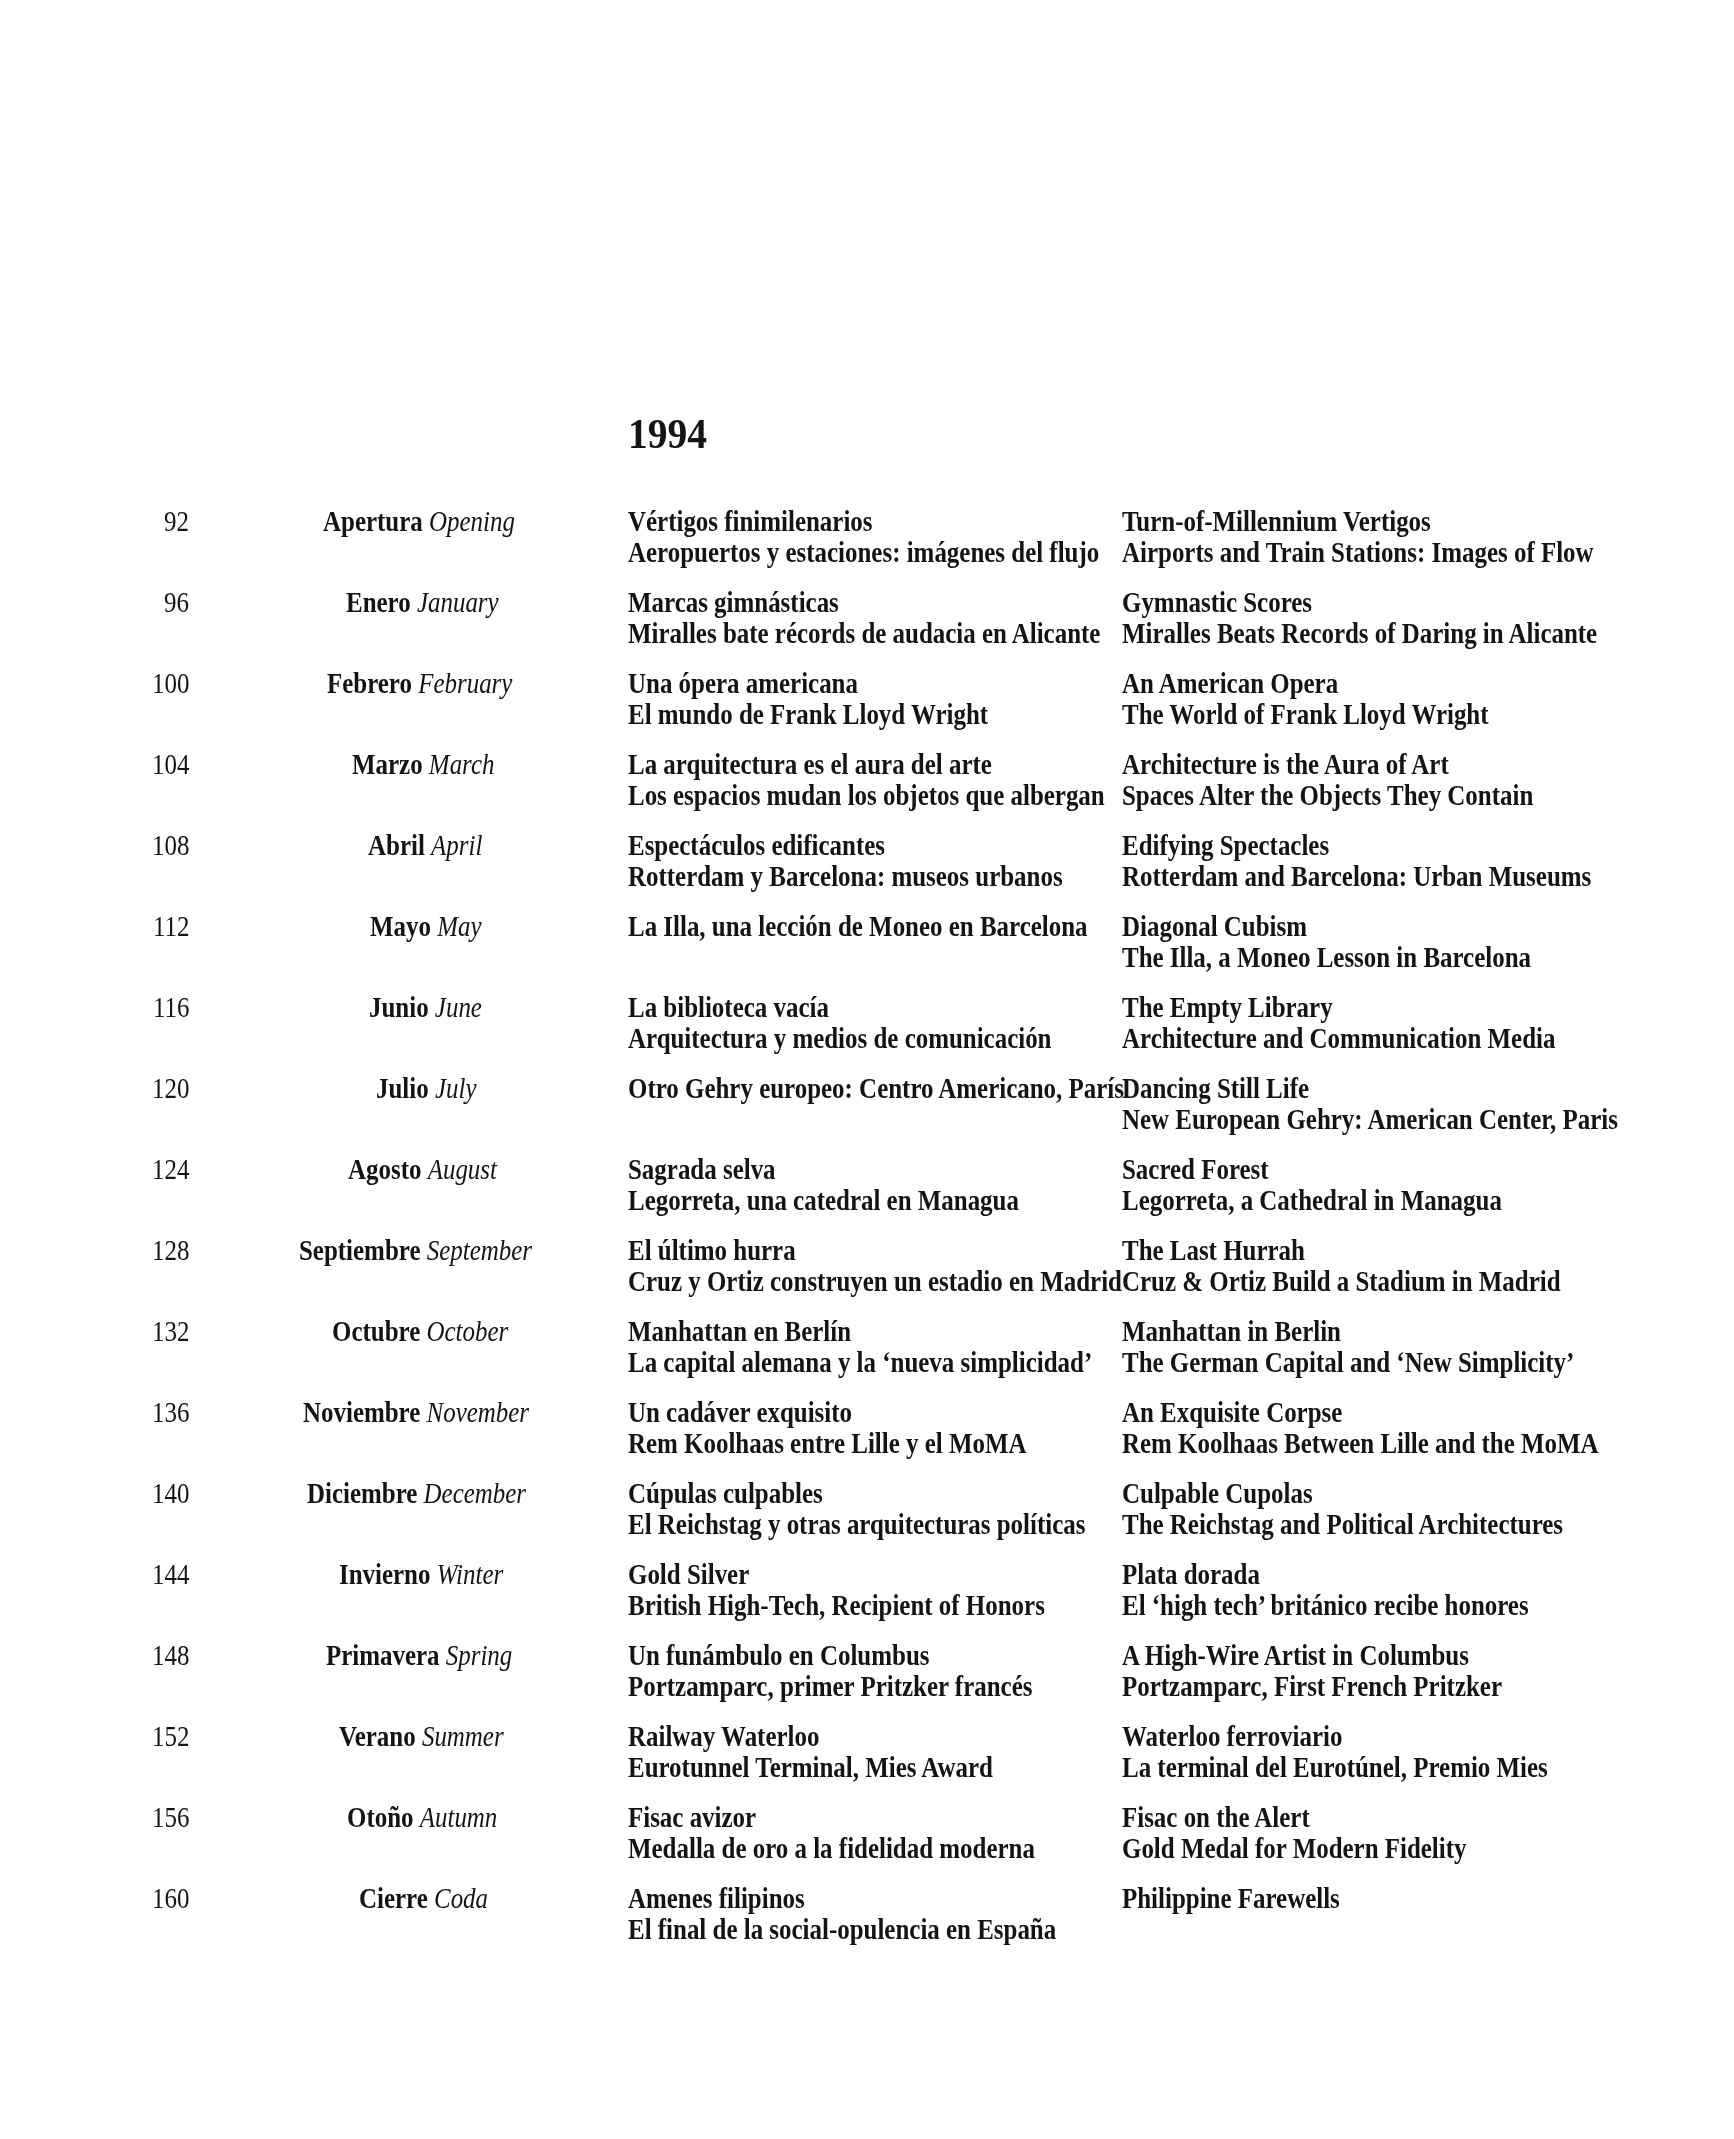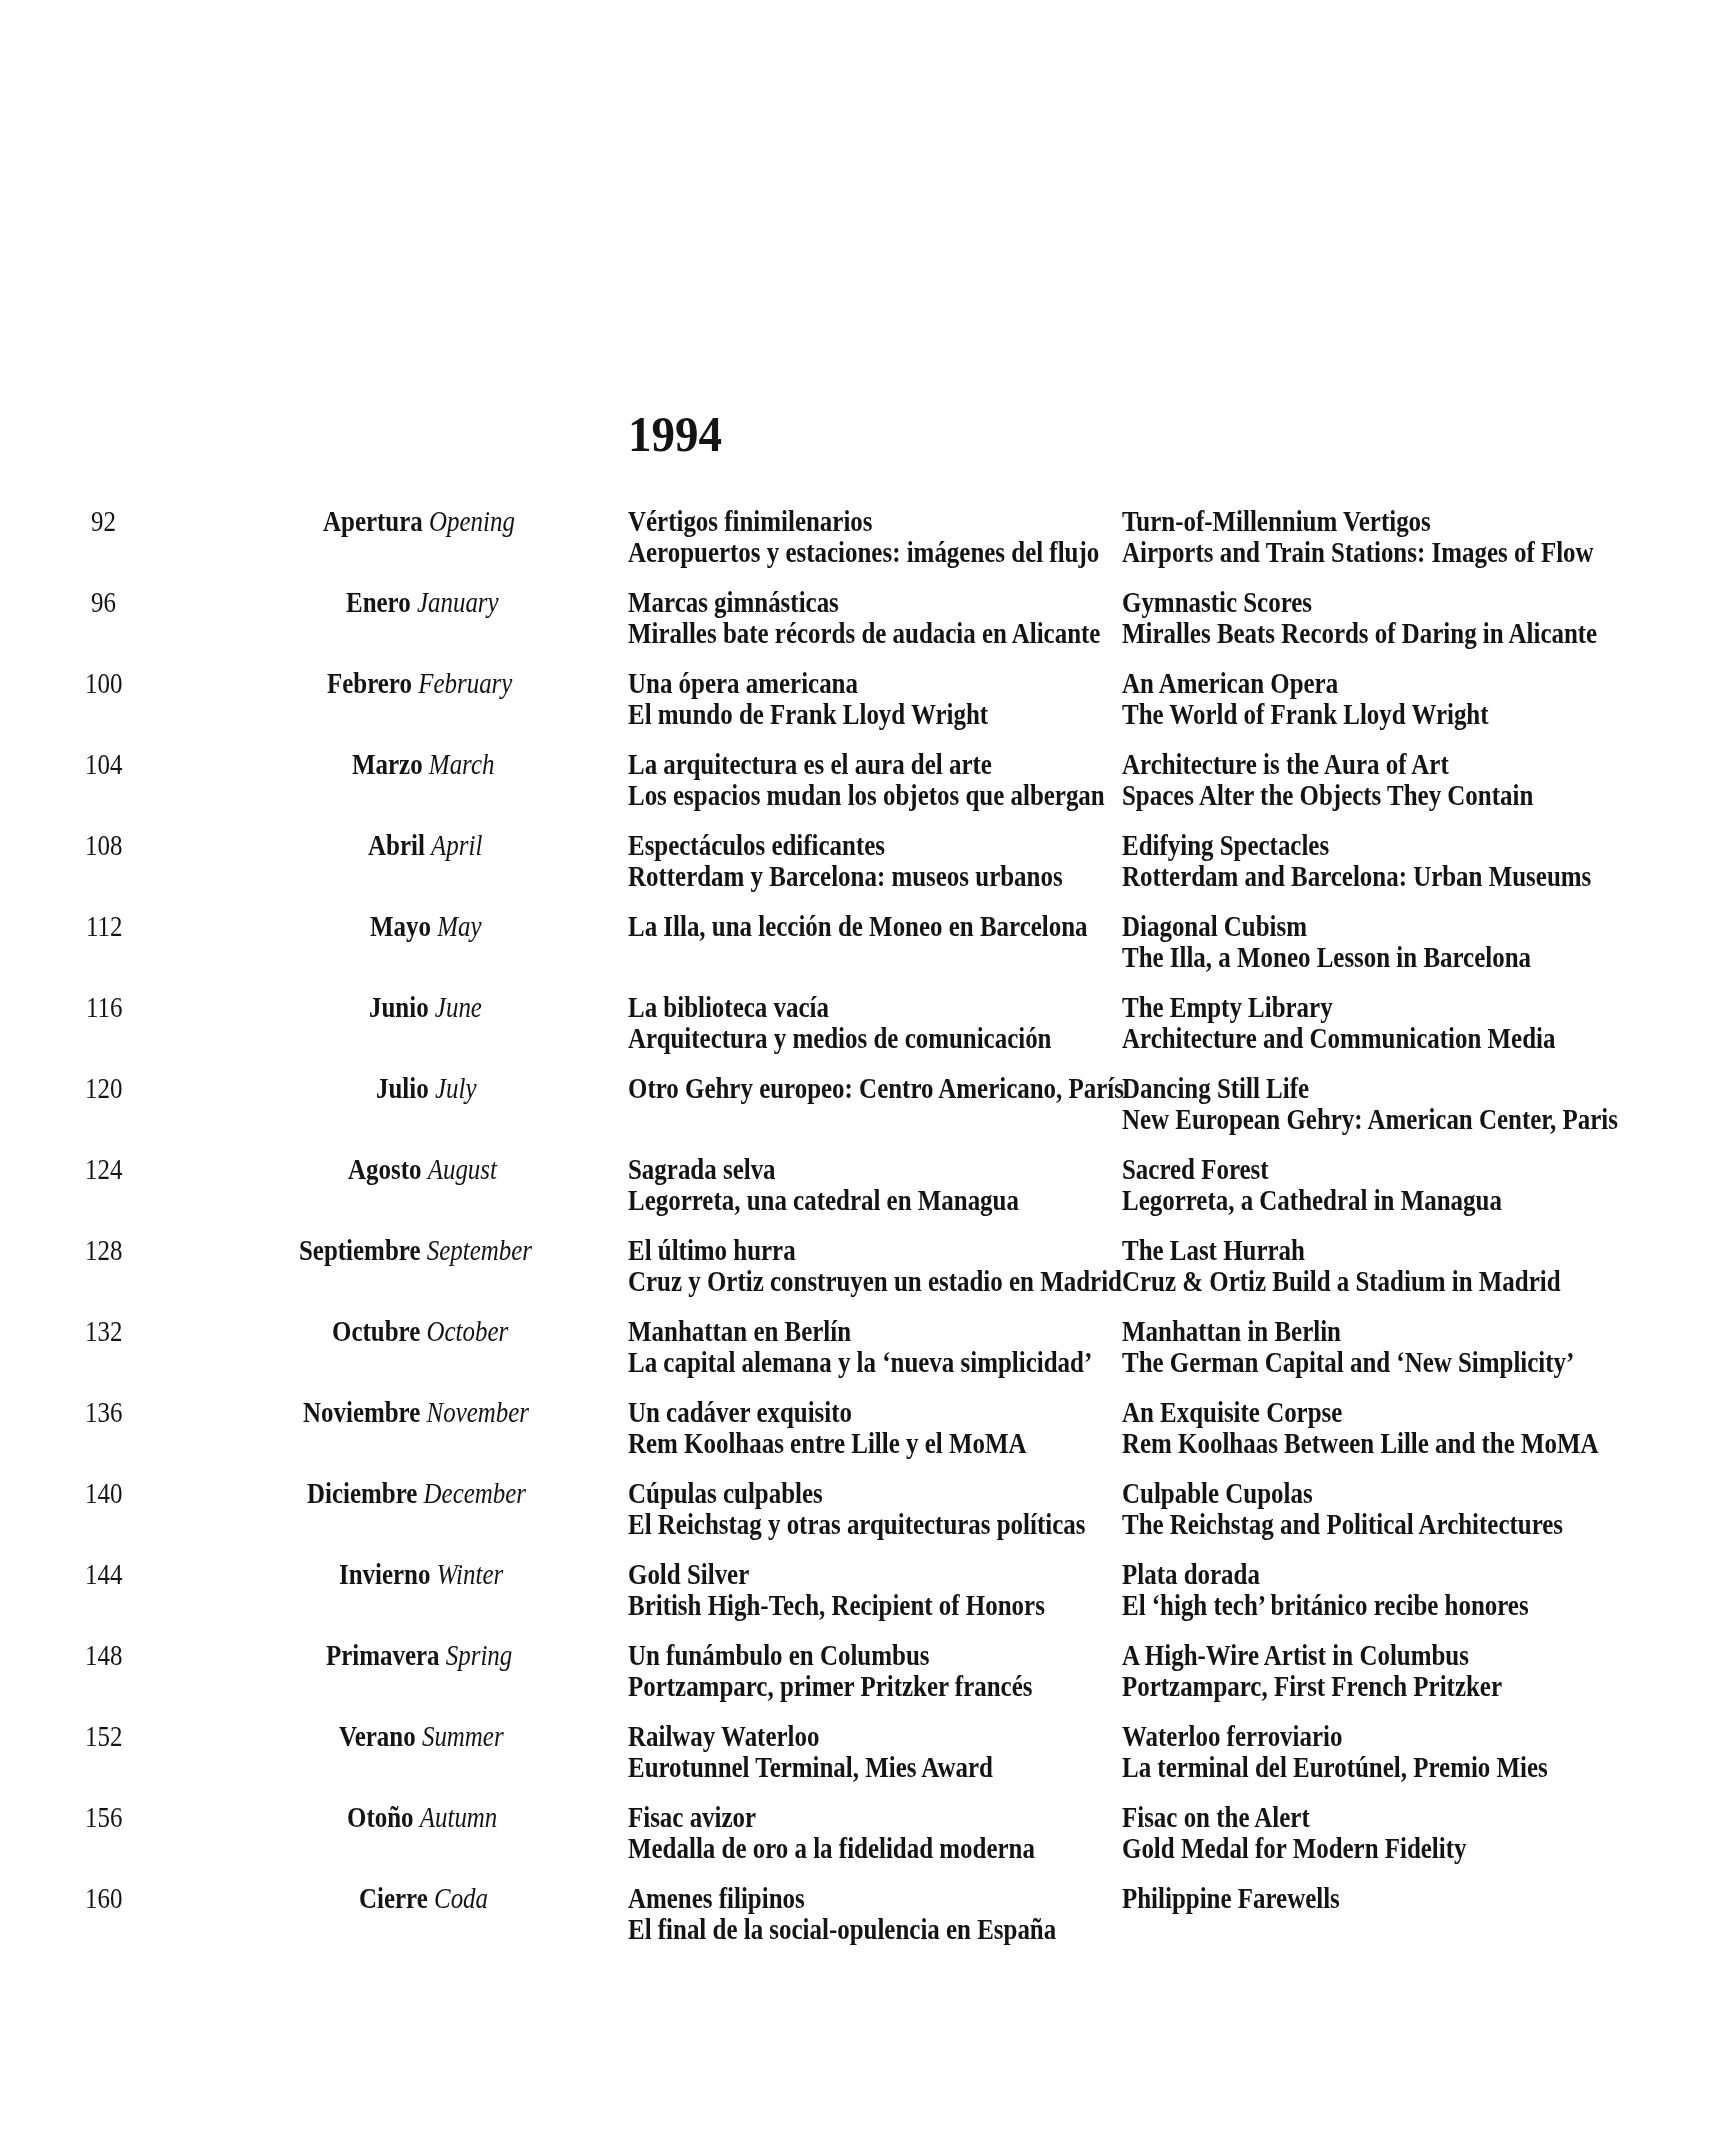--- a/index.html
+++ b/index.html
@@ -14,21 +14,21 @@
     background: #ffffff;
     font-family: "Liberation Serif", "DejaVu Serif", serif;
     color: #141414;
     overflow: hidden;
   }
   .year {
     position: absolute;
     left: 628px;
     top: 410px;
     margin: 0;
-    font-size: 50px;
+    font-size: 42px;
     font-weight: bold;
     line-height: 48px;
     white-space: nowrap;
   }
   .year .tx {
     display: inline-block;
     transform: scaleX(0.94);
     transform-origin: 0 50%;
   }
   .toc {
@@ -48,21 +48,21 @@
     line-height: 31px;
     white-space: nowrap;
   }
   .tx {
     display: inline-block;
     transform: scaleX(0.86);
     transform-origin: 0 50%;
     white-space: nowrap;
   }
   .num {
-    text-align: center;
+    text-align: right;
     margin-left: 13px;
   }
   .num .tx {
     transform-origin: 100% 50%;
   }
   .month {
     padding-left: 52px;
     text-align: center;
   }
   .month .es { font-weight: bold; }

